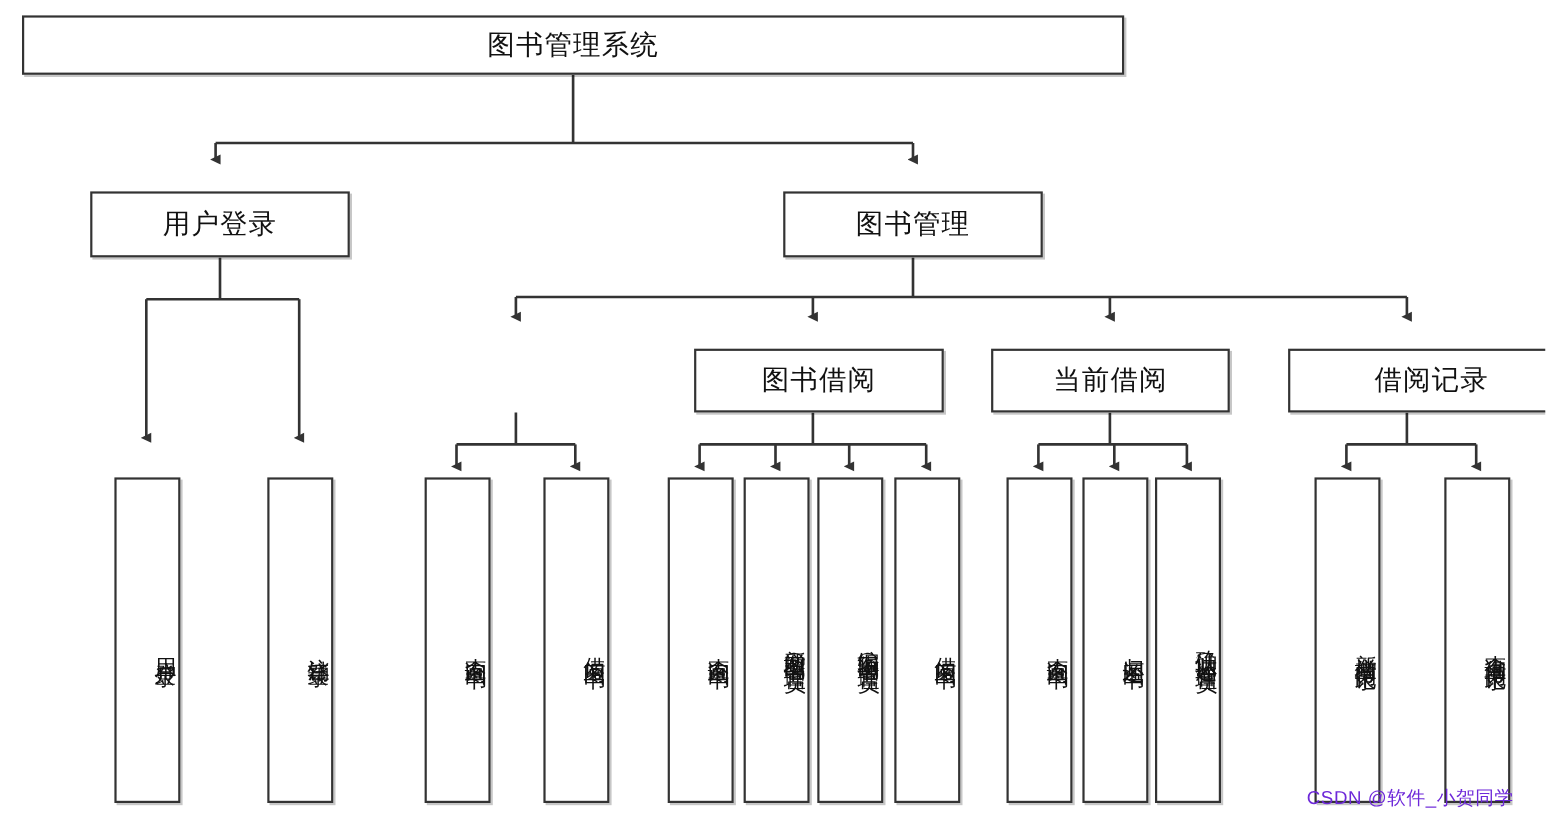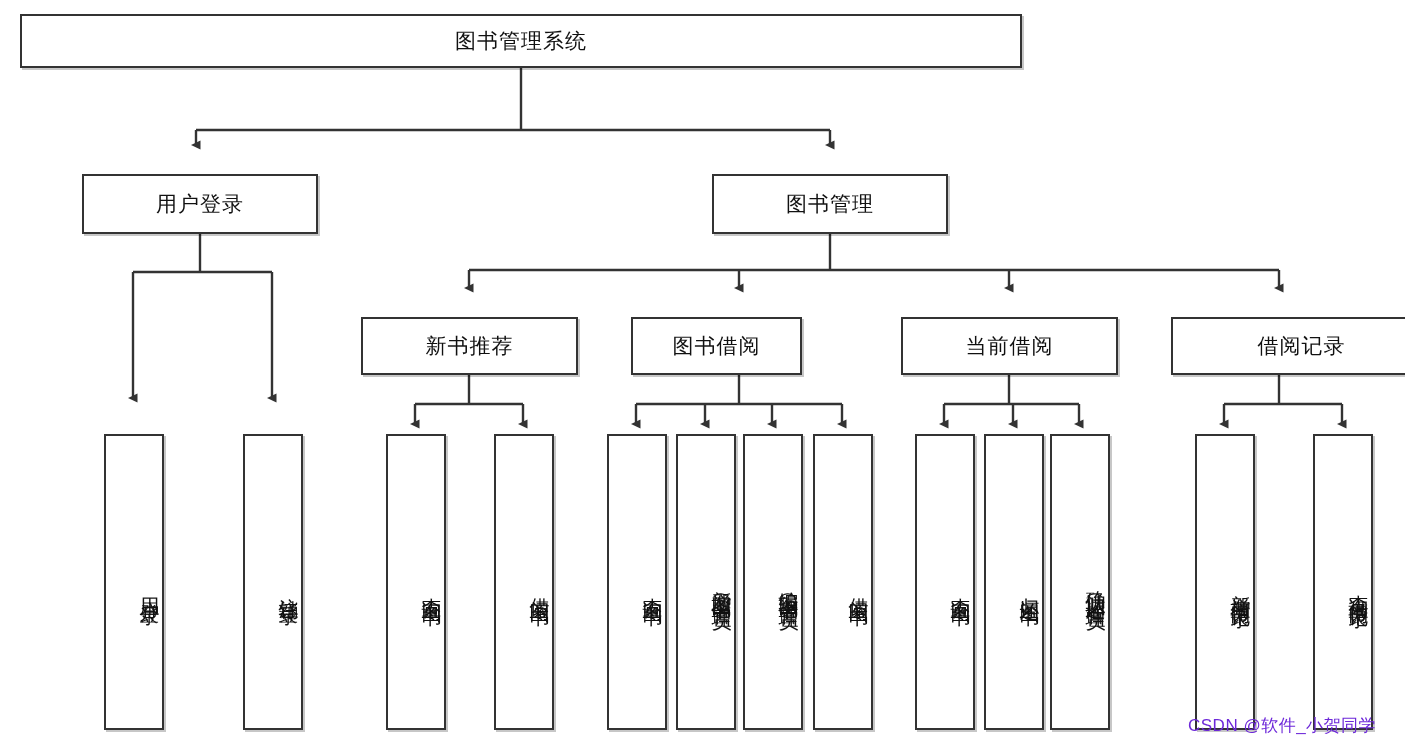--- a/index.html
+++ b/index.html
@@ -29,21 +29,21 @@
     box-sizing: border-box;
     background: #ffffff;
     border: 2px solid #333333;
     box-shadow: 2px 2px 0 rgba(0,0,0,0.22);
     display: flex;
     align-items: center;
     justify-content: center;
     color: #111111;
   }
   .node.horiz {
-    font-size: 21px;
+    font-size: 25px;
     letter-spacing: 1px;
     line-height: 1.2;
   }
   .node.vert {
     writing-mode: vertical-rl;
     text-orientation: upright;
     font-size: 20px;
     letter-spacing: 3px;
     line-height: 1.25;
     padding-top: 12px;
@@ -124,24 +124,21 @@
     <span class="node-label">图书管理系统</span>
   </div>
 
   <div class="node horiz" style="left:82px; top:174px; width:236px; height:60px;">
     <span class="node-label">用户登录</span>
   </div>
   <div class="node horiz" style="left:712px; top:174px; width:236px; height:60px;justify-content:center;">
     <span class="node-label">图书管理</span>
   </div>
 
-  <div class="node horiz" style="left:361px; top:317px; width:217px; height:58px;">
-    <span class="node-label">新书推荐</span>
-  </div>
-  <div class="node horiz" style="left:631px; top:317px; width:171px; height:58px;">
+  <div class="node horiz" style="left:631px; top:317px; width:227px; height:58px;">
     <span class="node-label">图书借阅</span>
   </div>
   <div class="node horiz" style="left:901px; top:317px; width:217px; height:58px;">
     <span class="node-label">当前借阅</span>
   </div>
   <div class="node horiz" style="left:1171px; top:317px; width:261px; height:58px;">
     <span class="node-label">借阅记录</span>
   </div>
 
   <div class="node vert" style="left:104px; top:434px; width:60px; height:296px;">

